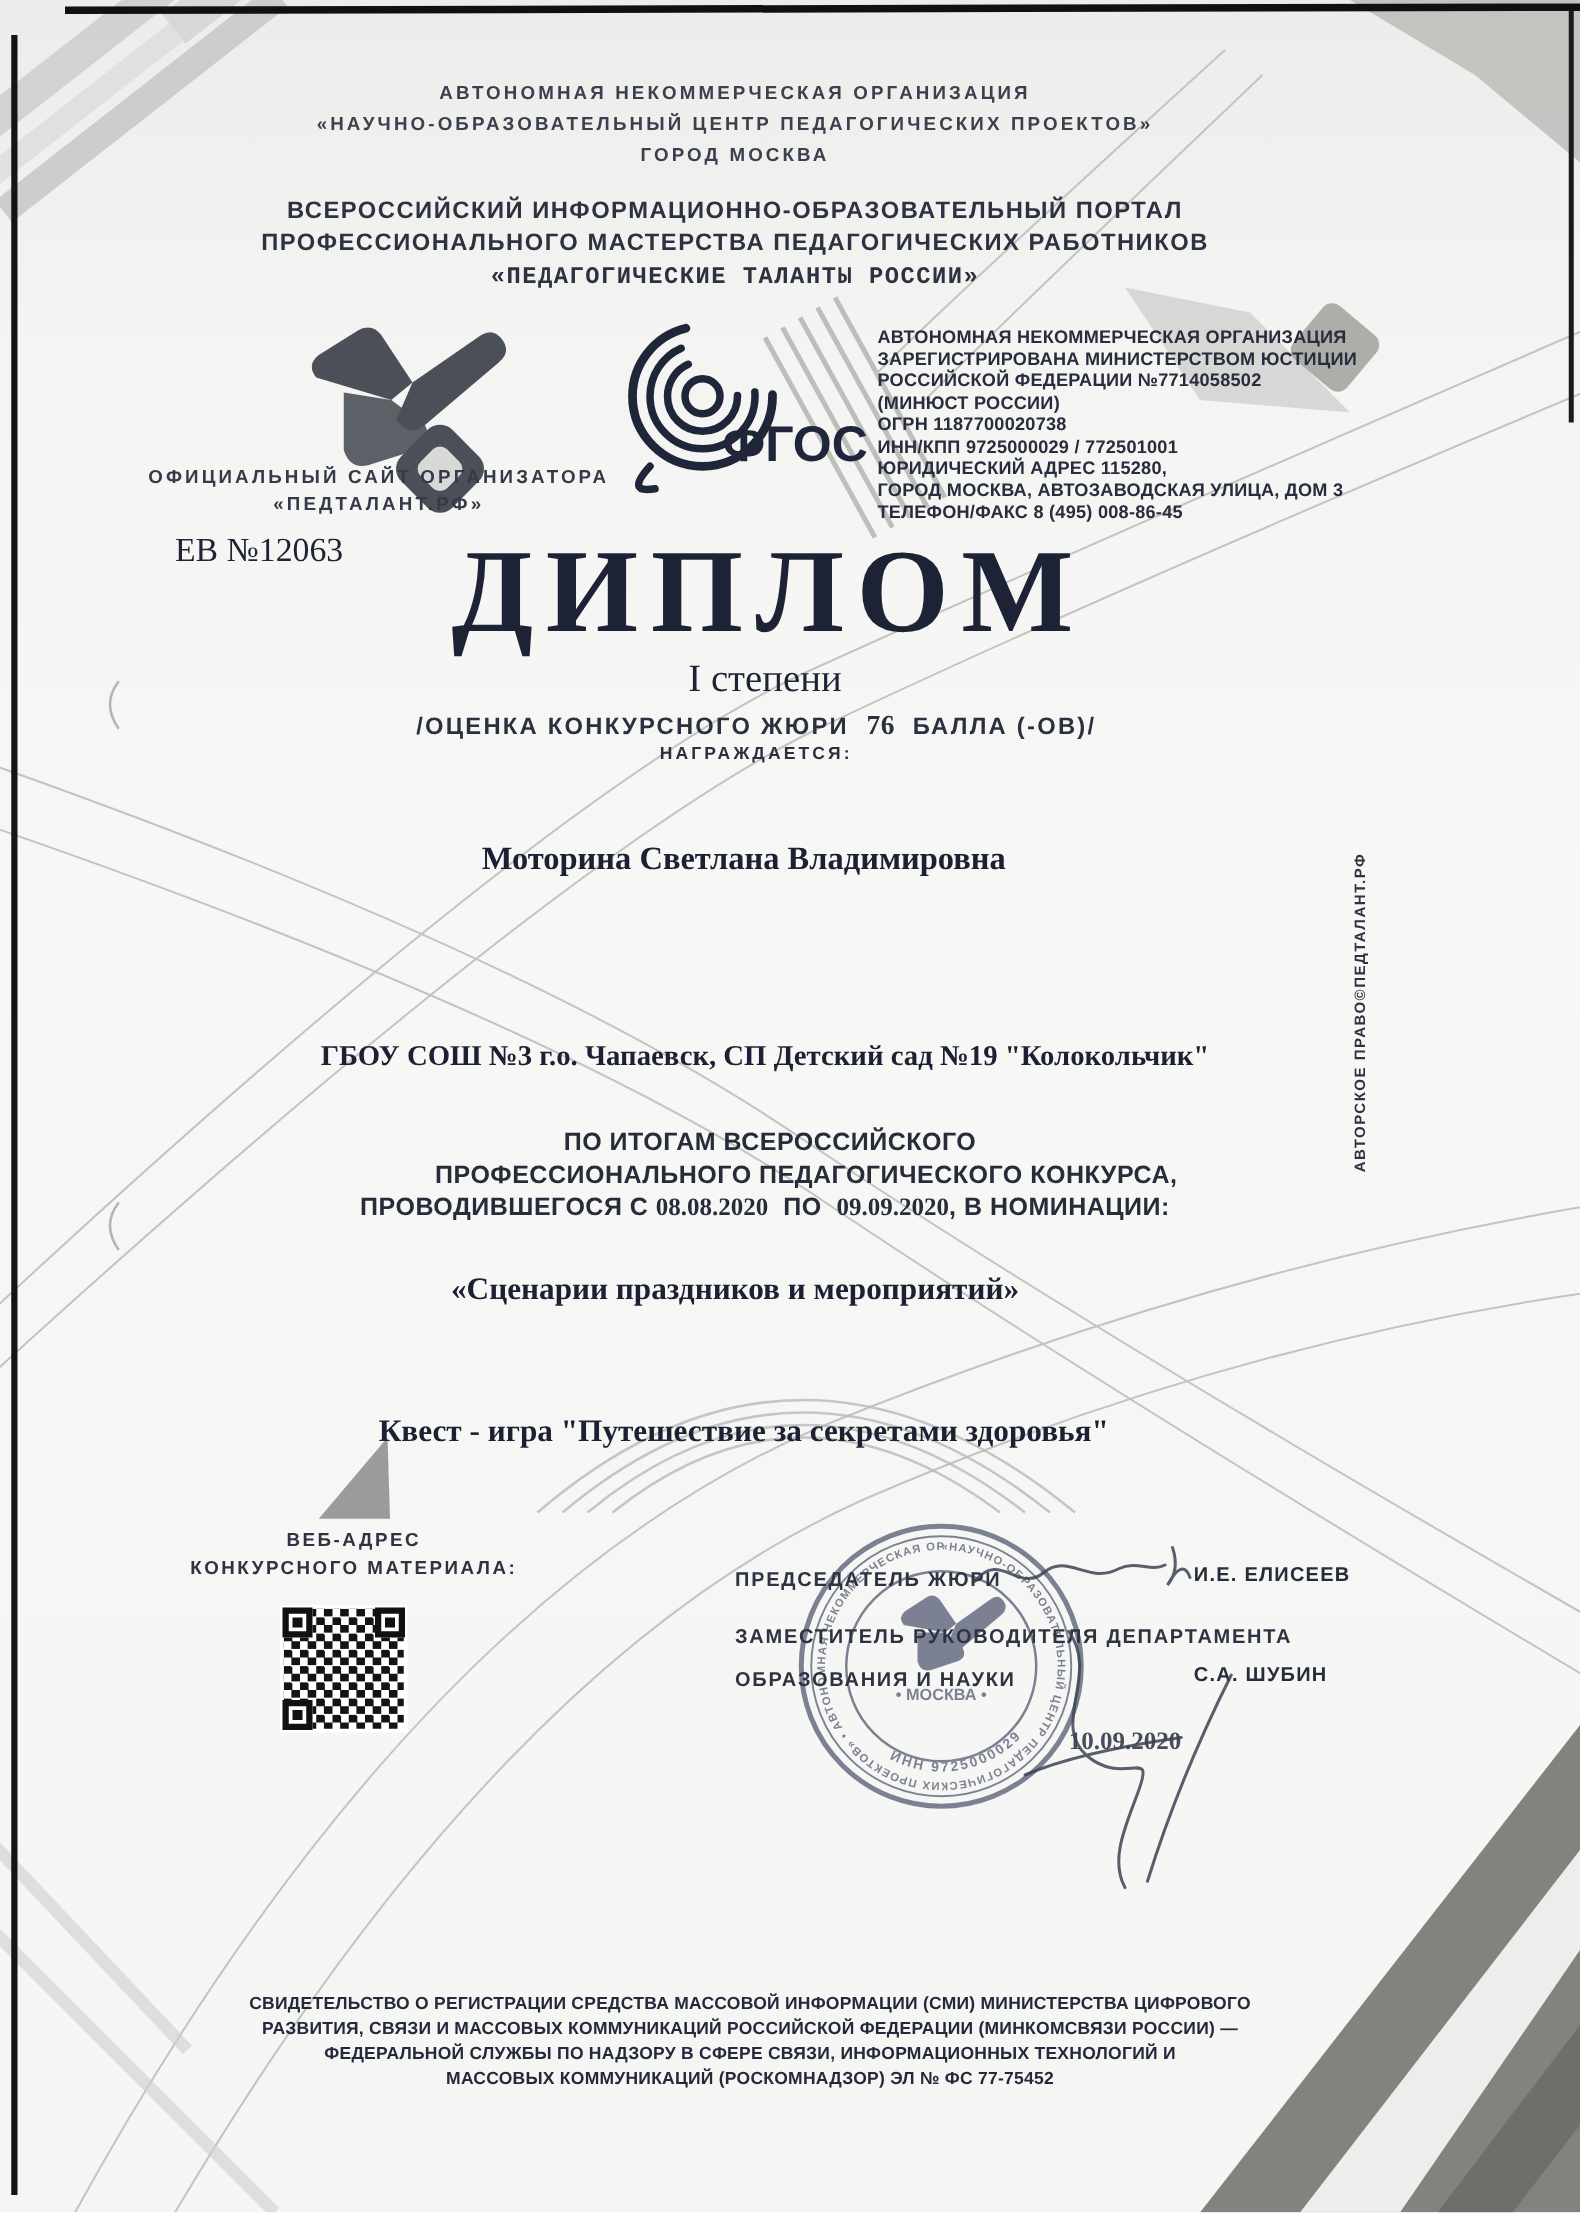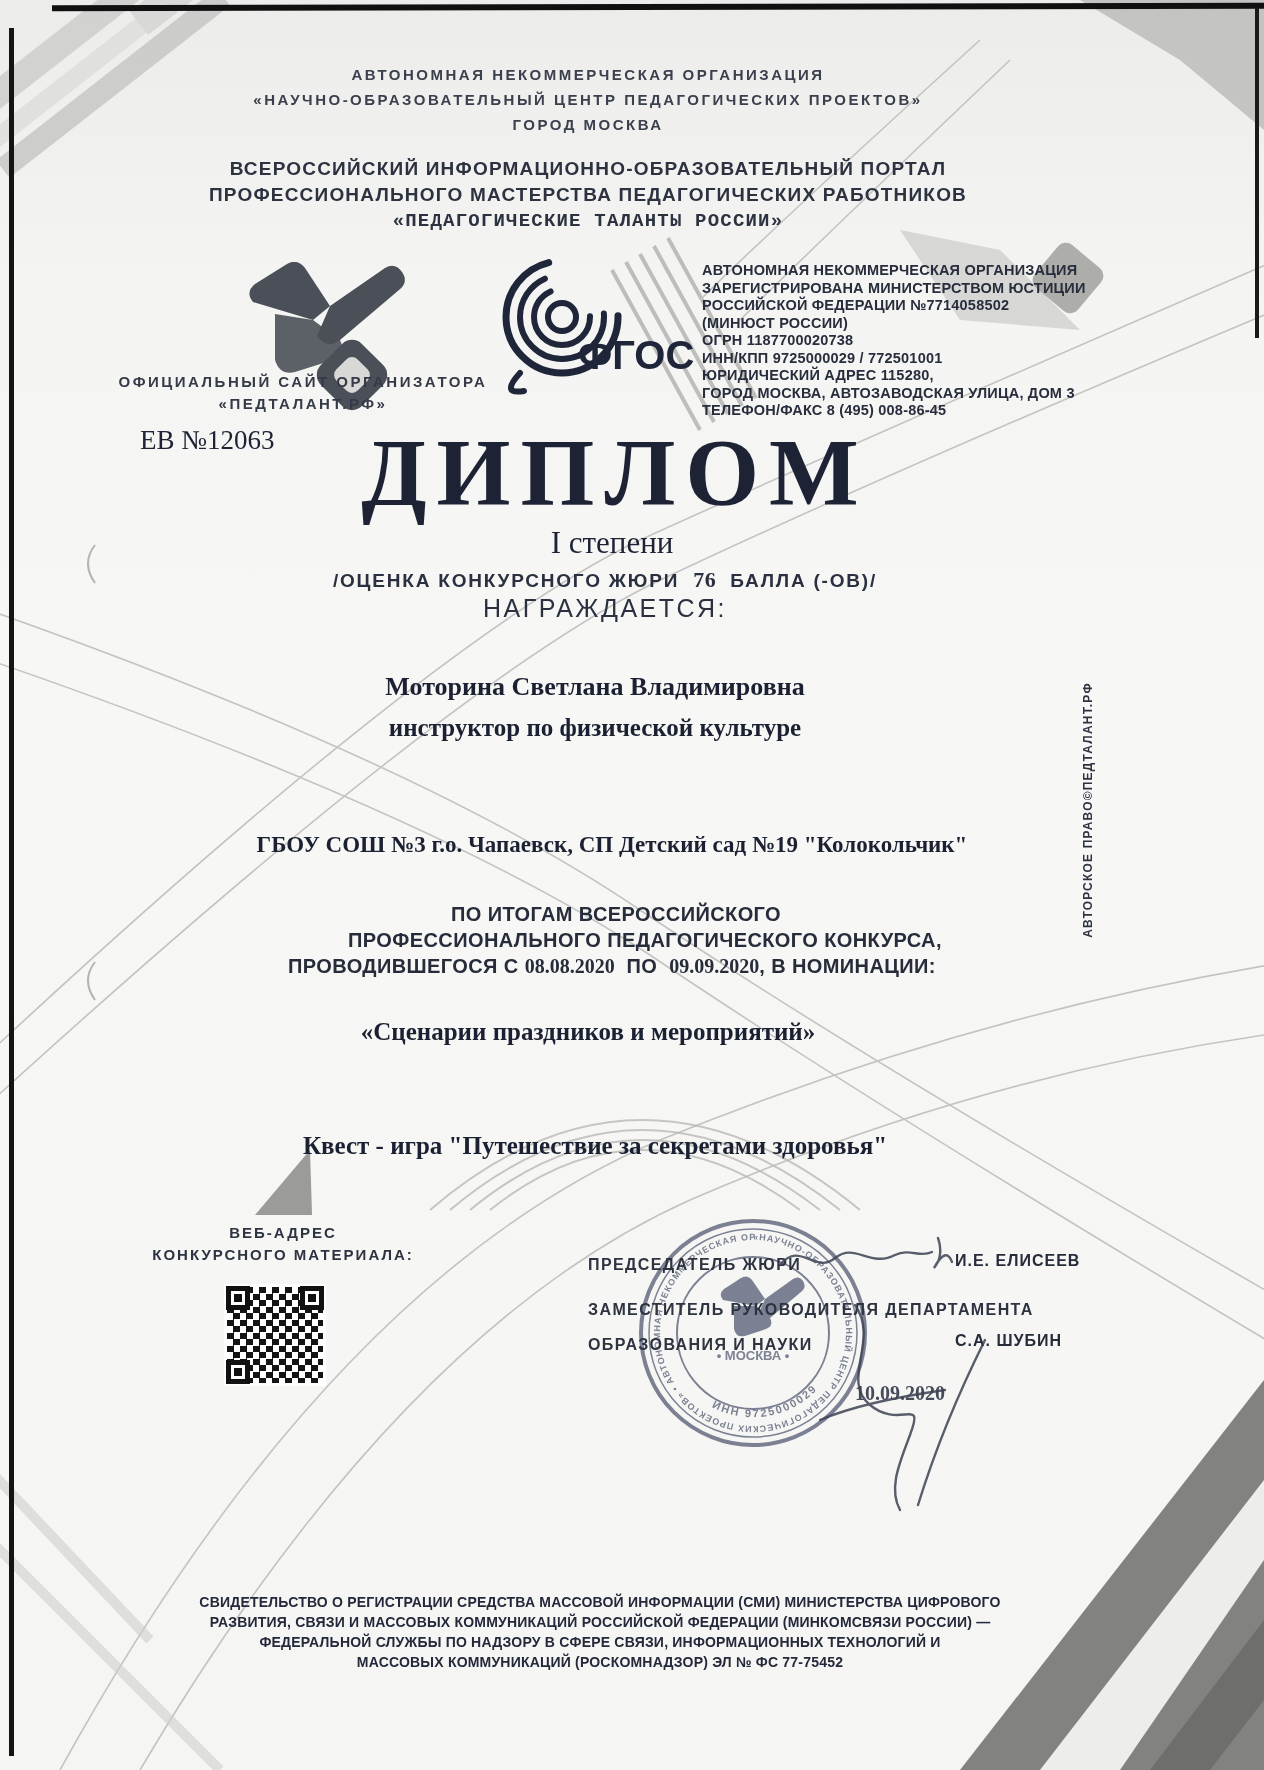--- a/index.html
+++ b/index.html
@@ -18,21 +18,21 @@
   
   .org-line{font-weight:bold;font-size:15px;letter-spacing:2.5px;color:#3a404d;}
   .portal-line{font-weight:bold;font-size:19px;letter-spacing:1.2px;color:#2c3240;}
   .reg-block{width:400px;font-weight:bold;font-size:14.5px;line-height:17.5px;color:#272d3c;letter-spacing:.2px;}
   .site-line{font-weight:bold;font-size:15px;letter-spacing:2.5px;color:#343a47;}
   .diploma-no{font-family:"Liberation Serif",serif;font-weight:normal;font-size:27px;color:#1d2334;}
   .title{font-family:"Liberation Serif",serif;font-weight:bold;font-size:95px;letter-spacing:10px;color:#1d2334;}
   .degree{font-family:"Liberation Serif",serif;font-weight:normal;font-size:31px;color:#1d2334;}
   .jury{font-weight:bold;font-size:19px;letter-spacing:1.8px;color:#2a3040;}
   .jury .score{font-family:"Liberation Serif",serif;font-size:22px;letter-spacing:.5px;padding:0 14px;}
-  .awarded{font-weight:normal;font-size:25px;letter-spacing:2.5px;color:#2a3040;}
+  .awarded{font-weight:bold;font-size:14px;letter-spacing:2.5px;color:#2a3040;}
   .name{font-family:"Liberation Serif",serif;font-weight:bold;font-size:26px;color:#1b2132;}
   .role{font-family:"Liberation Serif",serif;font-weight:bold;font-size:25px;color:#1b2132;}
   .institution{font-family:"Liberation Serif",serif;font-weight:bold;font-size:23px;color:#1b2132;}
   .contest-line{font-weight:bold;font-size:20px;letter-spacing:.4px;color:#262c3a;}
   .contest-line .date{font-family:"Liberation Serif",serif;letter-spacing:0;}
   .nomination{font-family:"Liberation Serif",serif;font-weight:bold;font-size:25px;color:#1b2132;}
   .work{font-family:"Liberation Serif",serif;font-weight:bold;font-size:25px;color:#1b2132;}
   .weblabel{font-weight:bold;font-size:15px;letter-spacing:2px;color:#2d3340;}
   .sig-label{font-weight:bold;font-size:16px;letter-spacing:1.4px;color:#2d3340;}
   .sig-name{font-weight:bold;font-size:16px;letter-spacing:1px;color:#262c3a;}
@@ -160,21 +160,20 @@
 
   <div class="abs ctr title" style="left:615px;top:418px;">ДИПЛОМ</div>
   <div class="abs ctr degree" style="left:612px;top:525px;">I степени</div>
 
   <div class="abs ctr jury" style="left:605px;top:567px;">
     <span>/ОЦЕНКА КОНКУРСНОГО ЖЮРИ</span><span class="score">76</span><span>БАЛЛА (-ОВ)/</span>
   </div>
   <div class="abs ctr awarded" style="left:605px;top:594px;">НАГРАЖДАЕТСЯ:</div>
 
   <div class="abs ctr name" style="left:595px;top:672px;">Моторина Светлана Владимировна</div>
-  <div class="abs ctr role" style="left:595px;top:714px;">инструктор по физической культуре</div>
 
   <div class="abs ctr institution" style="left:612px;top:832px;">ГБОУ СОШ №3 г.о. Чапаевск, СП Детский сад №19 "Колокольчик"</div>
 
   <div class="abs ctr contest-line" style="left:616px;top:903px;text-align:center;">ПО ИТОГАМ ВСЕРОССИЙСКОГО</div>
   <div class="abs ctr contest-line" style="left:616px;top:929px;margin-left:29px;">ПРОФЕССИОНАЛЬНОГО ПЕДАГОГИЧЕСКОГО КОНКУРСА,</div>
   <div class="abs ctr contest-line" style="left:612px;top:955px;">
     <span>ПРОВОДИВШЕГОСЯ С</span>
     <span class="date">08.08.2020</span>&nbsp;
     <span>ПО</span>&nbsp;
     <span class="date">09.09.2020</span><span>, В НОМИНАЦИИ:</span>

